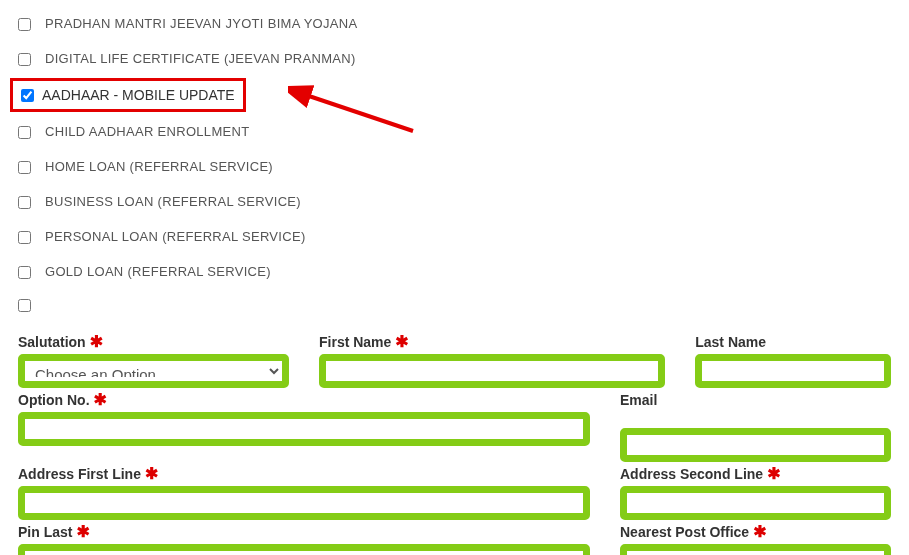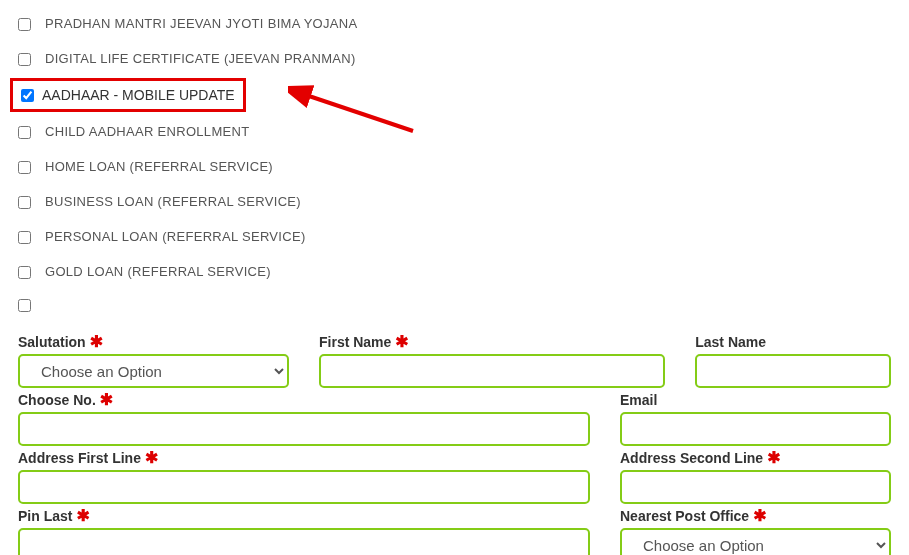--- a/index.html
+++ b/index.html
@@ -51,23 +51,23 @@
     color: #333;
     margin-bottom: 4px;
     display: flex;
     align-items: center;
     gap: 4px;
   }
   .req { color: #d00; font-size: 16px; line-height: 1; }
   .form-field input[type="text"],
   .form-field select {
     height: 34px;
-    border: 2px solid #84cc16;
+    border: 7px solid #84cc16;
     border-radius: 5px;
-    padding: 4px 17px;
+    padding: 4px 6px;
     font-size: 15px;
     background: #fff;
     color: #555;
     outline: none;
   }
   .form-field select { color: #555; }
   .col-4 { grid-column: span 4; justify-content: center; }
   .col-5 { grid-column: span 5; }
   .col-3 { grid-column: span 3; }
   .arrow-svg {
@@ -154,27 +154,27 @@
 
     <div class="form-field col-3">
       <div class="lbl">
           <span>Last Name</span>
         </div>
       <input type="text" style="">
     </div>
 
     <div class="form-field" style="grid-column: span 8;">
       <div class="lbl">
-          <span>Choose No.</span>
-          <span class="req">✱</span>
-        </div>
-      <input type="text" style="">
-    </div>
-
-    <div class="form-field" style="grid-column: span 4;">
+          <span>Option No.</span>
+          <span class="req">✱</span>
+        </div>
+      <input type="text" style="">
+    </div>
+
+    <div class="form-field" style="grid-column: span 4; gap: 16px;">
       <div class="lbl">
           <span>Email</span>
         </div>
       <input type="text" style="">
     </div>
 
     <div class="form-field" style="grid-column: span 8;">
       <div class="lbl">
           <span>Address First Line</span>
           <span class="req">✱</span>

